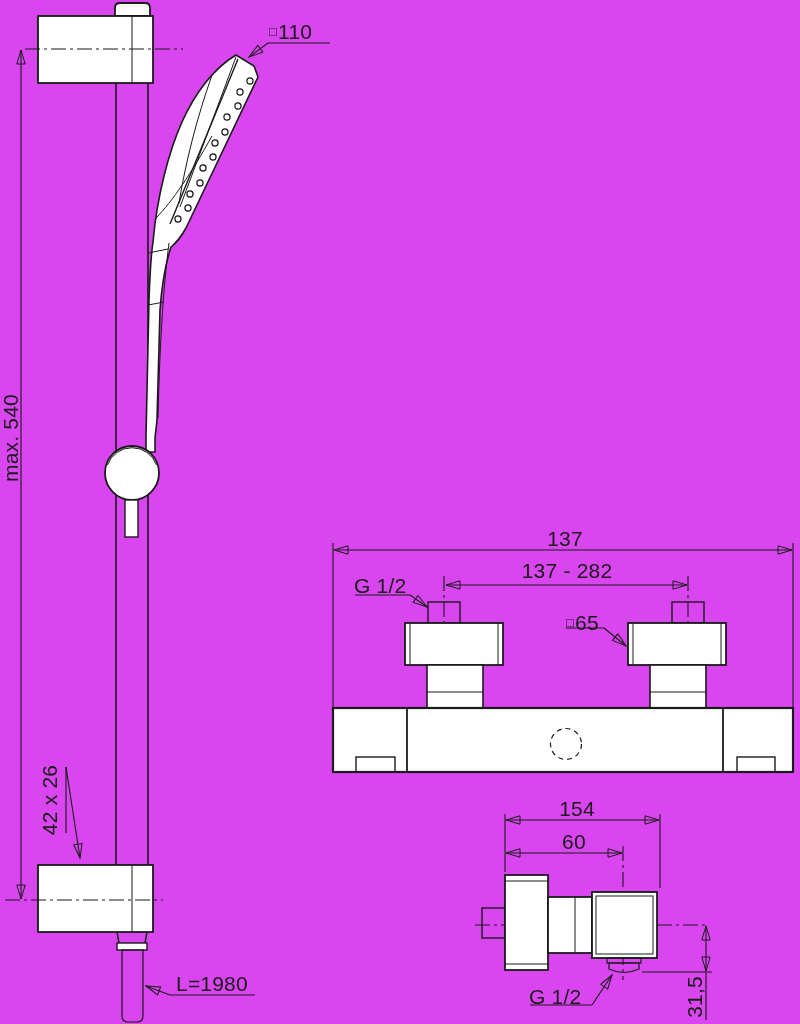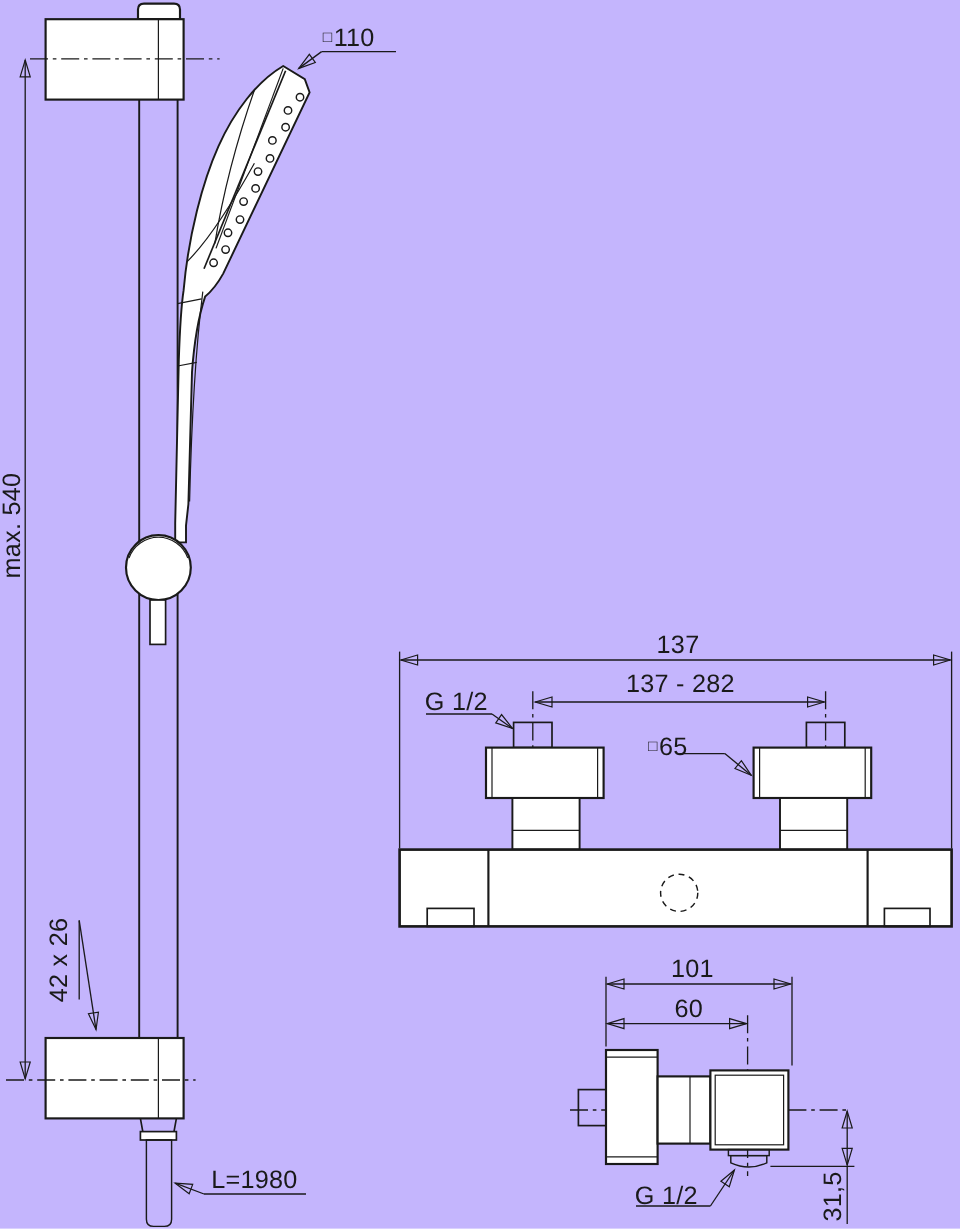--- a/index.html
+++ b/index.html
@@ -1,16 +1,16 @@
 <!DOCTYPE html>
 <html><head>
 <meta charset="utf-8">
 <style>
   html,body{margin:0;padding:0;background:#fff}
-  .canvas{position:relative;width:800px;height:1024px;background:#c4b5fd;
+  .canvas{position:relative;width:800px;height:1024px;background:#d946ef;
           font-family:"Liberation Sans",sans-serif;overflow:hidden}
   .canvas>svg{position:absolute;left:0;top:0}
   .lbl{position:absolute;font-size:21px;line-height:1;color:#1a1a1a;white-space:nowrap;letter-spacing:.2px}
   .ctr{transform:translate(-50%,-50%)}
   .rot{transform:translate(-50%,-50%) rotate(-90deg)}
   .sq{font-size:13px;position:relative;top:-3px;margin-right:1px}
   svg line,svg path,svg rect,svg circle{stroke:#1a1a1a;fill:none}
   .s22{stroke-width:2.2}.s18{stroke-width:1.8}.s16{stroke-width:1.6}
   .s14{stroke-width:1.4}.s12{stroke-width:1.2}.s10{stroke-width:1}
   .dim{stroke-width:1.1}
@@ -209,23 +209,23 @@
 <div class="lbl rot" style="left:49px;top:800px">42 x 26</div>
 
 <div class="lbl" style="left:176px;top:973px">L=1980</div>
 
 <div class="lbl ctr" style="left:565px;top:538px">137</div>
 
 <div class="lbl ctr" style="left:567px;top:570px">137 - 282</div>
 
 <div class="lbl" style="left:354px;top:575px">G 1/2</div>
 
-<div class="lbl" style="left:540px;top:612px"><span class="sq">□</span><span>65</span></div>
-
-<div class="lbl ctr" style="left:577px;top:808px">101</div>
+<div class="lbl" style="left:566px;top:612px"><span class="sq">□</span><span>65</span></div>
+
+<div class="lbl ctr" style="left:577px;top:808px">154</div>
 
 <div class="lbl ctr" style="left:574px;top:841px">60</div>
 
 <div class="lbl" style="left:529px;top:986px">G 1/2</div>
 
 <div class="lbl rot" style="left:694px;top:997px">31,5</div>
 
 </div>
 
 </body></html>

